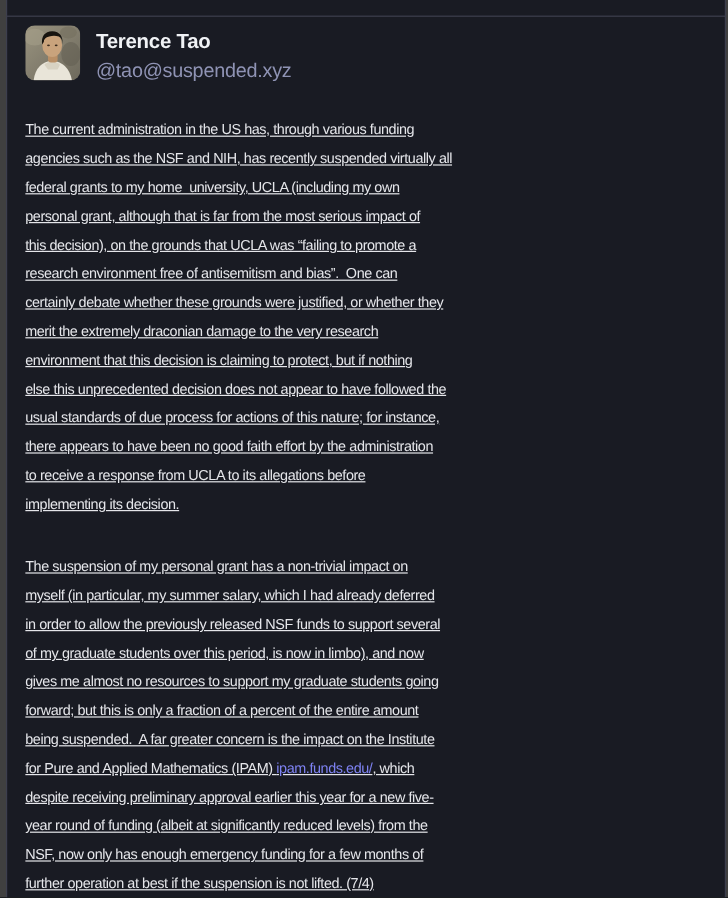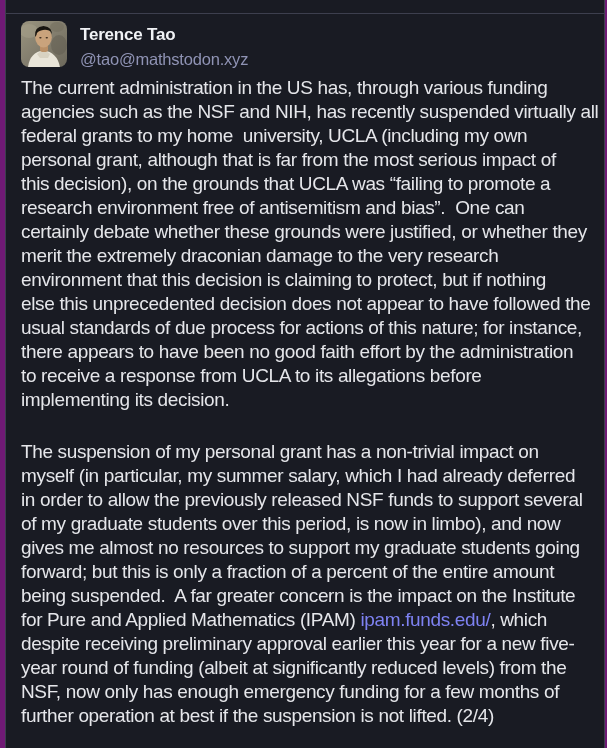--- a/index.html
+++ b/index.html
@@ -2,21 +2,21 @@
 <html><head>
 <meta charset="utf-8">
 <style>
   * { margin: 0; padding: 0; box-sizing: border-box; }
   html, body { background: #0e0f15; }
   .stage {
     position: relative;
     width: 607px;
     height: 748px;
     overflow: hidden;
-    background: #701a75;
+    background: #404040;
     font-family: "Liberation Sans", "DejaVu Sans", sans-serif;
   }
   .column {
     position: absolute;
     left: 5px; top: 0;
     width: 600px; height: 748px;
     background: #191b23;
     border-left: 1px solid #3d3f4e;
     border-right: 1px solid #3d3f4e;
   }
@@ -57,27 +57,28 @@
   }
   .handle {
     font-size: 16.5px;
     line-height: 20px;
     color: #8f93b4;
     letter-spacing: -0.2px;
     cursor: pointer;
   }
   .content {
     position: absolute;
-    left: 21px; top: 76px;
+    left: 21px; top: 96px;
     right: 6px;
     color: #e5e6ea;
-    font-size: 19px;
+    font-size: 12px;
     line-height: 24px;
     letter-spacing: -0.35px;
     overflow: hidden;
+    text-decoration: underline;
   }
   .para { white-space: pre; }
   .para-2 { margin-top: 28px; }
   .link {
     color: #7e82f2;
     text-decoration: none;
     cursor: pointer;
   }
 </style>
 </head>
@@ -106,21 +107,21 @@
           <path d="M16,33 Q19,30 22.5,30 Q26,30 29,33 L27,37 L19,37 Z" fill="#d8d2c2"></path>
           <rect x="19" y="23" width="8" height="8" rx="2.5" fill="#b98f66"></rect>
           <ellipse cx="22.5" cy="16.5" rx="8.3" ry="10" fill="#c9a37c"></ellipse>
           <path d="M14,16 Q13,5.5 22.5,5 Q32,5.5 31,16 Q31,10.5 28,9.5 Q24,8.2 20,9.5 Q15.5,10.5 15.5,14 Z" fill="#17140f"></path>
           <ellipse cx="19.4" cy="16.8" rx="1.2" ry="0.8" fill="#3a2b1d"></ellipse>
           <ellipse cx="25.8" cy="16.8" rx="1.2" ry="0.8" fill="#3a2b1d"></ellipse>
         </svg>
       </div>
       <div class="names">
         <span class="display-name">Terence Tao</span>
-        <span class="handle">@tao@mathstodon.xyz</span>
+        <span class="handle">@tao@suspended.xyz</span>
       </div>
     </header>
 
     <div class="content">
       <div class="para para-1">The current administration in the US has, through various funding
 agencies such as the NSF and NIH, has recently suspended virtually all
 federal grants to my home  university, UCLA (including my own
 personal grant, although that is far from the most serious impact of
 this decision), on the grounds that UCLA was “failing to promote a
 research environment free of antisemitism and bias”.  One can
@@ -136,16 +137,16 @@
 myself (in particular, my summer salary, which I had already deferred
 in order to allow the previously released NSF funds to support several
 of my graduate students over this period, is now in limbo), and now
 gives me almost no resources to support my graduate students going
 forward; but this is only a fraction of a percent of the entire amount
 being suspended.  A far greater concern is the impact on the Institute
 for Pure and Applied Mathematics (IPAM) </span><a class="link">ipam.funds.edu/</a><span>, which
 despite receiving preliminary approval earlier this year for a new five-
 year round of funding (albeit at significantly reduced levels) from the
 NSF, now only has enough emergency funding for a few months of
-further operation at best if the suspension is not lifted. (2/4)</span></div>
+further operation at best if the suspension is not lifted. (7/4)</span></div>
     </div>
   </article>
 </div>
 
 </body></html>

